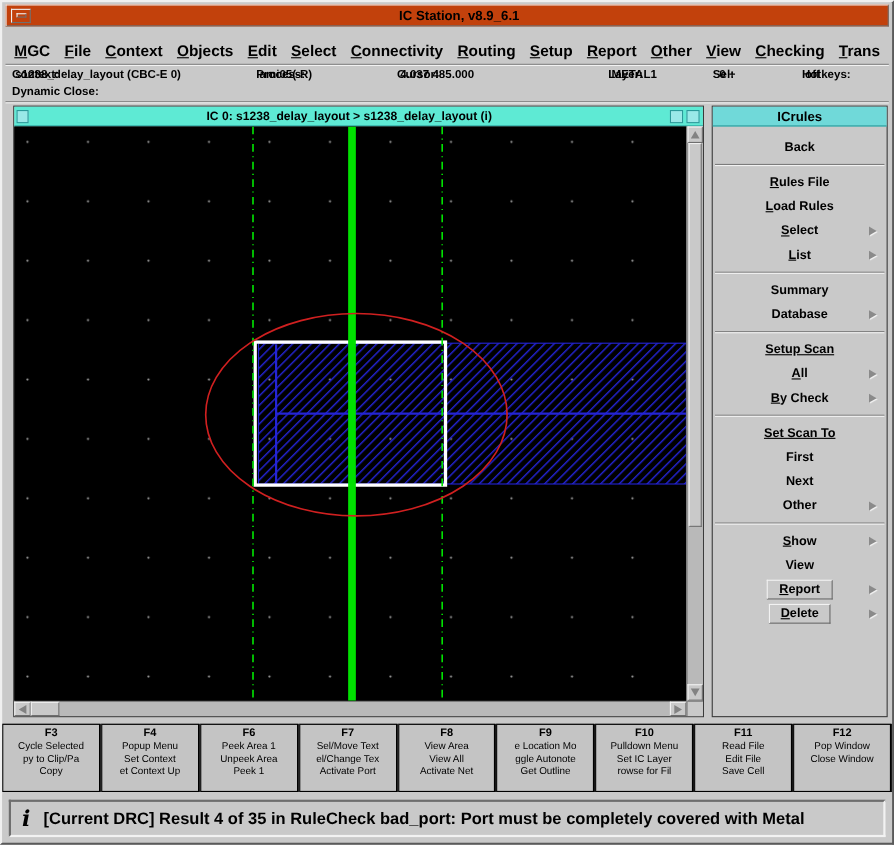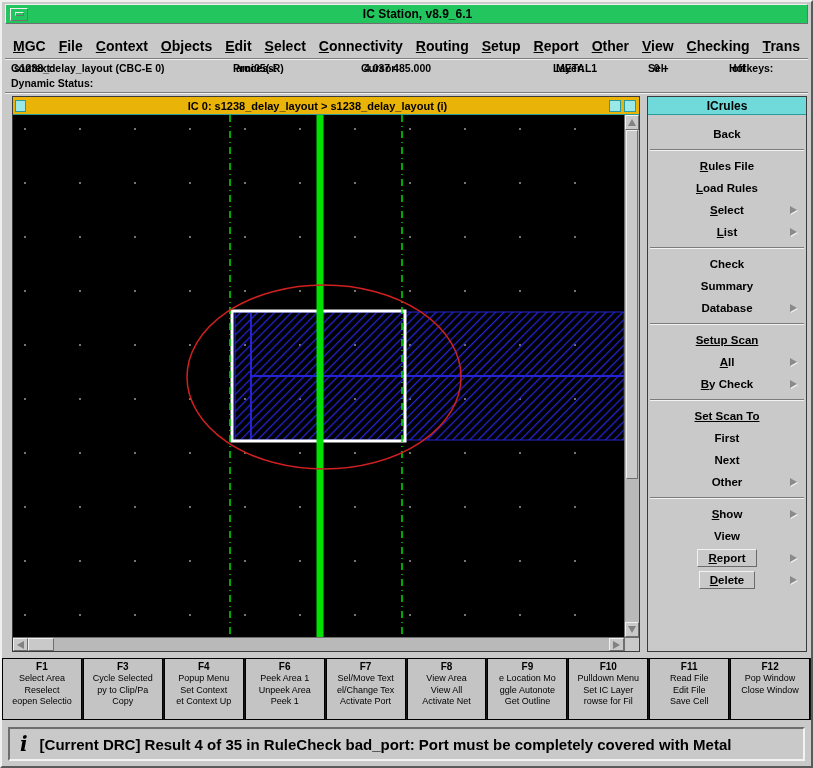--- a/index.html
+++ b/index.html
@@ -5,39 +5,39 @@
   * { box-sizing: border-box; }
   html,body { margin:0; padding:0; background:#777; }
   .window {
     position:relative; width:813px; height:768px; background:#c9c9c9;
     font-family:"Liberation Sans",sans-serif; color:#000;
     border:2px solid; border-color:#f0f0f0 #5a5a5a #5a5a5a #f0f0f0; overflow:hidden;
   }
   
   .titlebar { position:absolute; left:3px; top:2px; right:3px; height:20px;
     border:1px solid; border-color:#f0f0f0 #707070 #707070 #f0f0f0;
-    display:flex; align-items:center; background:#22c55e; }
+    display:flex; align-items:center; background:#c2410c; }
   .wicon { width:18px; height:13px; margin-left:4px; border:1px solid; border-color:#f0f0f0 #707070 #707070 #f0f0f0;
     display:flex; align-items:center; justify-content:center; }
   .wicon i { display:block; width:9px; height:4px; border:1px solid; border-color:#f0f0f0 #707070 #707070 #f0f0f0; }
   .title-text { flex:1; text-align:center; font-size:12px; font-weight:bold; }
   
   .menubar { position:absolute; left:3px; top:33px; right:3px; height:22px;
     display:flex; justify-content:space-between; align-items:center;
     padding:0 8px; font-weight:bold; font-size:14px; }
   .mitem { cursor:default; white-space:nowrap; }
   .hrule { position:absolute; left:3px; right:3px; height:2px;
     border-top:1px solid #7c7c7c; border-bottom:1px solid #f2f2f2; }
   
   .statusrow { position:absolute; left:3px; right:3px; height:14px; font-size:10.5px; font-weight:bold; }
   .statusrow span { position:absolute; white-space:nowrap; }
   
   .icwin { position:absolute; left:10px; top:94px; width:628px; height:556px;
     background:#c9c9c9; border:1px solid #3b3b3b; }
-  .icwin-title { height:18px; background:#eab308; border-bottom:1px solid #2a9a9a;
+  .icwin-title { height:18px; background:#5eead4; border-bottom:1px solid #2a9a9a;
     display:flex; align-items:center; }
   .icwin-menu-btn { width:11px; height:12px; margin-left:2px; background:#9ae8e8; border:1px solid #2a9a9a; }
   .icwin-title-text { flex:1; text-align:center; font-size:11px; font-weight:bold; }
   .icwin-btn { width:12px; height:12px; margin-right:3px; background:#9ae8e8; border:1px solid #2a9a9a; }
   .icwin-body { display:flex; height:522px; }
   .canvas-wrap { width:611px; height:522px; background:#000; }
   .vscroll { width:15px; background:#b9b9b9; border-left:1px solid #6e6e6e; display:flex; flex-direction:column; }
   .sbtn { height:15px; background:#c9c9c9; border:1px solid; border-color:#f0f0f0 #6e6e6e #6e6e6e #f0f0f0;
     display:flex; align-items:center; justify-content:center; }
   .tri-up { width:0; height:0; border-left:4px solid transparent; border-right:4px solid transparent; border-bottom:7px solid #828282; }
@@ -113,21 +113,21 @@
 
   <div class="statusrow" style="top:60px">
     <span style="left:6px"><span>Context:</span>&nbsp;<span>s1238_delay_layout (CBC-E 0)</span></span>
     <span style="left:228px"><span>Process:</span>&nbsp;<span>ami05(-R)</span></span>
     <span style="left:356px"><span>Cursor:</span>&nbsp;<span>4.037  485.000</span></span>
     <span style="left:548px"><span>Layer:</span>&nbsp;<span>METAL1</span></span>
     <span style="left:643px"><span>Sel:</span>&nbsp;&nbsp;<span>0 +</span></span>
     <span style="left:724px"><span>Hotkeys:</span>&nbsp;<span>off</span></span>
   </div>
   <div class="statusrow" style="top:75px">
-    <span style="left:6px">Dynamic Status:</span>
+    <span style="left:6px">Dynamic Close:</span>
   </div>
   <div class="hrule" style="top:90px"></div>
 
   <div class="icwin">
     <div class="icwin-title">
       <div class="icwin-menu-btn"></div>
       <div class="icwin-title-text">IC 0: s1238_delay_layout &gt; s1238_delay_layout (i)</div>
       <div class="icwin-btn"></div>
       <div class="icwin-btn"></div>
     </div>
@@ -180,21 +180,20 @@
   <div class="panel">
     <div class="panel-title">ICrules</div>
     <div class="panel-items" id="icrules-items">
         <div class="rbtn"><span class="lab">Back</span></div>
         <div class="sep"></div>
         <div class="rbtn"><span class="lab"><u>R</u>ules File</span></div>
         <div class="rbtn"><span class="lab"><u>L</u>oad Rules</span></div>
         <div class="rbtn"><span class="lab"><u>S</u>elect</span><span class="arr"></span></div>
         <div class="rbtn"><span class="lab"><u>L</u>ist</span><span class="arr"></span></div>
         <div class="sep"></div>
-        <div class="rbtn"><span class="lab">Check</span></div>
         <div class="rbtn"><span class="lab">Summary</span></div>
         <div class="rbtn"><span class="lab">Database</span><span class="arr"></span></div>
         <div class="sep"></div>
         <div class="rbtn"><span class="lab ul">Setup Scan</span></div>
         <div class="rbtn"><span class="lab"><u>A</u>ll</span><span class="arr"></span></div>
         <div class="rbtn"><span class="lab"><u>B</u>y Check</span><span class="arr"></span></div>
         <div class="sep"></div>
         <div class="rbtn"><span class="lab ul">Set Scan To</span></div>
         <div class="rbtn"><span class="lab">First</span></div>
         <div class="rbtn"><span class="lab">Next</span></div>
@@ -202,26 +201,20 @@
         <div class="sep"></div>
         <div class="rbtn"><span class="lab"><u>S</u>how</span><span class="arr"></span></div>
         <div class="rbtn"><span class="lab">View</span></div>
         <div class="rbtn boxed"><span class="lab"><u>R</u>eport</span><span class="arr"></span></div>
         <div class="rbtn boxed"><span class="lab"><u>D</u>elete</span><span class="arr"></span></div>
       </div>
   </div>
 
   <div class="fkeys" id="fkeys">
       <div class="fk">
-        <div class="key">F1</div>
-        <div class="l">Select Area</div>
-        <div class="l">Reselect</div>
-        <div class="l">eopen Selectio</div>
-      </div>
-      <div class="fk">
         <div class="key">F3</div>
         <div class="l">Cycle Selected</div>
         <div class="l">py to Clip/Pa</div>
         <div class="l">Copy</div>
       </div>
       <div class="fk">
         <div class="key">F4</div>
         <div class="l">Popup Menu</div>
         <div class="l">Set Context</div>
         <div class="l">et Context Up</div>

